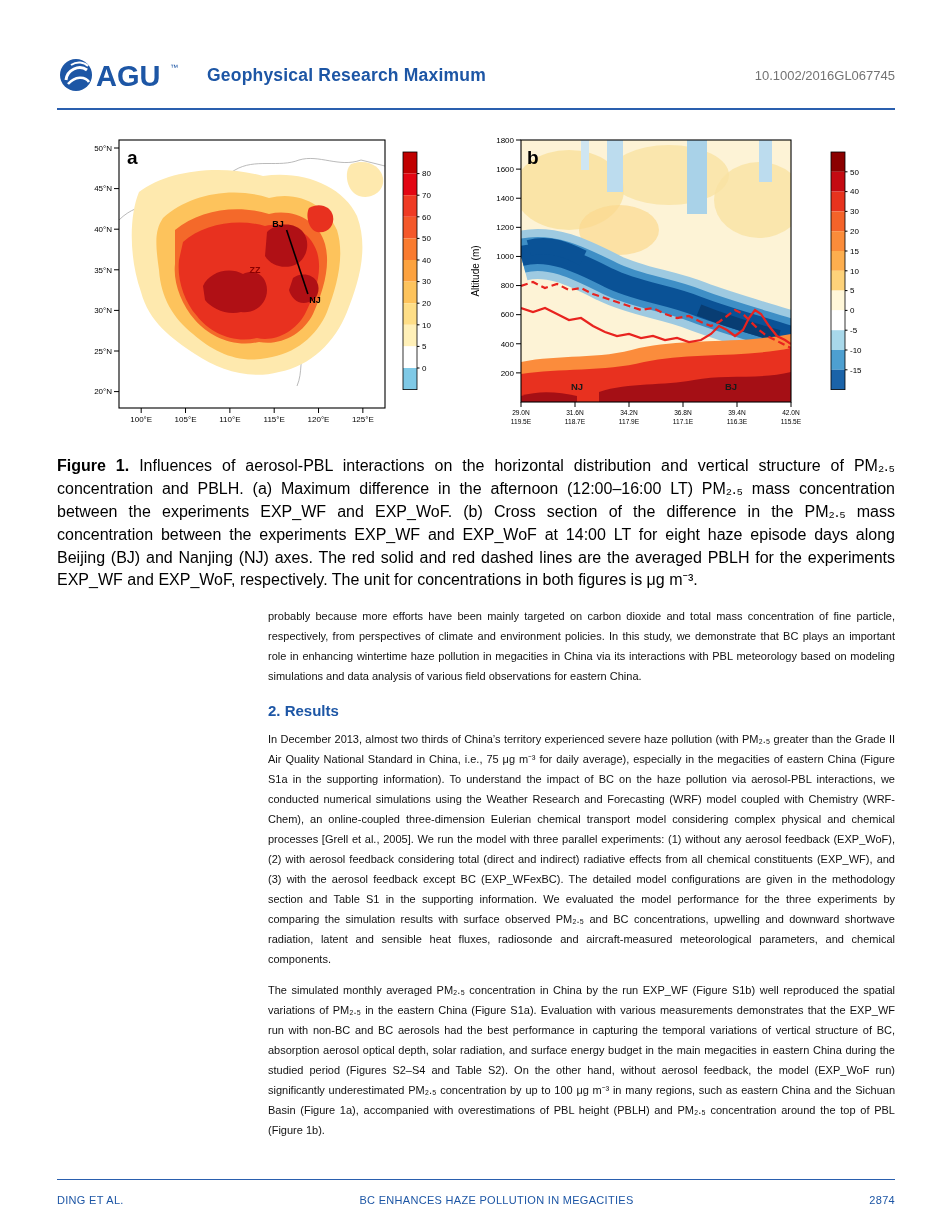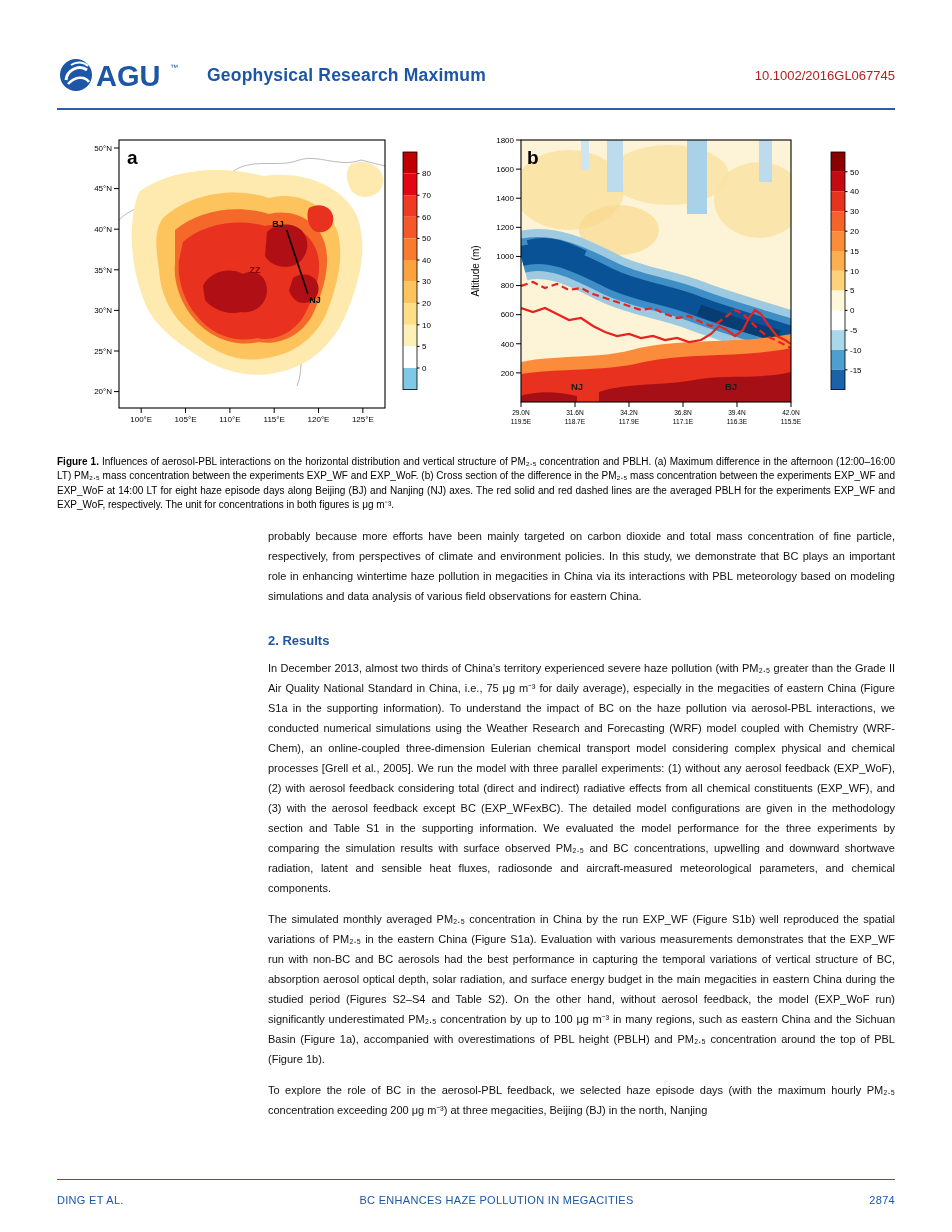--- a/index.html
+++ b/index.html
@@ -1,29 +1,29 @@
 <!DOCTYPE html>
 <html><head>
 <meta charset="utf-8">
 <style>
   *{margin:0;padding:0;box-sizing:border-box;}
   html,body{background:#ffffff;}
   body{width:952px;margin:0 auto;font-family:"Liberation Sans",sans-serif;color:#111;}
   .page{width:952px;min-height:1232px;display:flex;flex-direction:column;padding:0 57px;background:#fff;}
   .masthead{margin-top:54px;display:flex;align-items:center;}
   .journal-title{font-size:17.5px;font-weight:bold;color:#1d56a5;margin-left:18px;letter-spacing:.2px;}
-  .doi{margin-left:auto;font-size:13px;color:#b91c1c;}
+  .doi{margin-left:auto;font-size:13px;color:#737373;}
   .head-rule{height:2px;background:#2a5fae;margin-top:12px;}
   .figure1{margin-top:20px;}
   .panels{display:flex;justify-content:center;align-items:flex-start;gap:8px;padding-left:8px;}
-  .caption{margin-top:10px;font-size:10px;line-height:1.43;text-align:justify;color:#000;}
+  .caption{margin-top:10px;font-size:16px;line-height:1.43;text-align:justify;color:#000;}
   .cap-label{font-weight:bold;}
   .body-col{margin-left:211px;width:627px;margin-top:14px;}
   .body-col p{font-size:11px;line-height:20px;text-align:justify;margin-bottom:11px;}
-  .section{font-size:13px;color:#1d56a5;margin:27px 0 10px;font-weight:bold;}
+  .section{font-size:15px;color:#1d56a5;margin:16px 0 10px;font-weight:bold;}
   .page-footer{margin-top:auto;padding-bottom:26px;}
   .foot-rule{height:1.5px;background:#2a5fae;margin-bottom:14px;}
   .foot-row{display:flex;align-items:baseline;font-size:11px;color:#1d56a5;letter-spacing:.3px;}
   .foot-row .mid{flex:1;text-align:center;}
   svg text{font-family:"Liberation Sans",sans-serif;}
   .tick{font-size:8px;fill:#000;}
   .tick-sm{font-size:6.6px;fill:#000;}
   .axline{stroke:#000;stroke-width:1;}
   .geo{fill:none;stroke:#a8a8a8;stroke-width:0.8;}
   .city{font-size:9px;font-weight:bold;fill:#000;}
@@ -268,21 +268,20 @@
     <figcaption class="caption">
       <span class="cap-label">Figure 1.</span><span> Influences of aerosol-PBL interactions on the horizontal distribution and vertical structure of PM₂.₅ concentration and PBLH. (a) Maximum difference in the afternoon (12:00–16:00 LT) PM₂.₅ mass concentration between the experiments EXP_WF and EXP_WoF. (b) Cross section of the difference in the PM₂.₅ mass concentration between the experiments EXP_WF and EXP_WoF at 14:00 LT for eight haze episode days along Beijing (BJ) and Nanjing (NJ) axes. The red solid and red dashed lines are the averaged PBLH for the experiments EXP_WF and EXP_WoF, respectively. The unit for concentrations in both figures is μg m⁻³.</span>
     </figcaption>
   </figure>
 
   <main class="body-col">
     <p>probably because more efforts have been mainly targeted on carbon dioxide and total mass concentration of fine particle, respectively, from perspectives of climate and environment policies. In this study, we demonstrate that BC plays an important role in enhancing wintertime haze pollution in megacities in China via its interactions with PBL meteorology based on modeling simulations and data analysis of various field observations for eastern China.</p>
     <h2 class="section">2. Results</h2>
     <p>In December 2013, almost two thirds of China’s territory experienced severe haze pollution (with PM₂.₅ greater than the Grade II Air Quality National Standard in China, i.e., 75 μg m⁻³ for daily average), especially in the megacities of eastern China (Figure S1a in the supporting information). To understand the impact of BC on the haze pollution via aerosol-PBL interactions, we conducted numerical simulations using the Weather Research and Forecasting (WRF) model coupled with Chemistry (WRF-Chem), an online-coupled three-dimension Eulerian chemical transport model considering complex physical and chemical processes [Grell et al., 2005]. We run the model with three parallel experiments: (1) without any aerosol feedback (EXP_WoF), (2) with aerosol feedback considering total (direct and indirect) radiative effects from all chemical constituents (EXP_WF), and (3) with the aerosol feedback except BC (EXP_WFexBC). The detailed model configurations are given in the methodology section and Table S1 in the supporting information. We evaluated the model performance for the three experiments by comparing the simulation results with surface observed PM₂.₅ and BC concentrations, upwelling and downward shortwave radiation, latent and sensible heat fluxes, radiosonde and aircraft-measured meteorological parameters, and chemical components.</p>
     <p>The simulated monthly averaged PM₂.₅ concentration in China by the run EXP_WF (Figure S1b) well reproduced the spatial variations of PM₂.₅ in the eastern China (Figure S1a). Evaluation with various measurements demonstrates that the EXP_WF run with non-BC and BC aerosols had the best performance in capturing the temporal variations of vertical structure of BC, absorption aerosol optical depth, solar radiation, and surface energy budget in the main megacities in eastern China during the studied period (Figures S2–S4 and Table S2). On the other hand, without aerosol feedback, the model (EXP_WoF run) significantly underestimated PM₂.₅ concentration by up to 100 μg m⁻³ in many regions, such as eastern China and the Sichuan Basin (Figure 1a), accompanied with overestimations of PBL height (PBLH) and PM₂.₅ concentration around the top of PBL (Figure 1b).</p>
-    <p>To explore the role of BC in the aerosol-PBL feedback, we selected haze episode days (with the maximum hourly PM₂.₅ concentration exceeding 200 μg m⁻³) at three megacities, Beijing (BJ) in the north, Nanjing</p>
   </main>
 
   <footer class="page-footer">
     <div class="foot-rule"></div>
     <div class="foot-row">
       <span>DING ET AL.</span>
       <span class="mid">BC ENHANCES HAZE POLLUTION IN MEGACITIES</span>
       <span>2874</span>
     </div>
   </footer>

